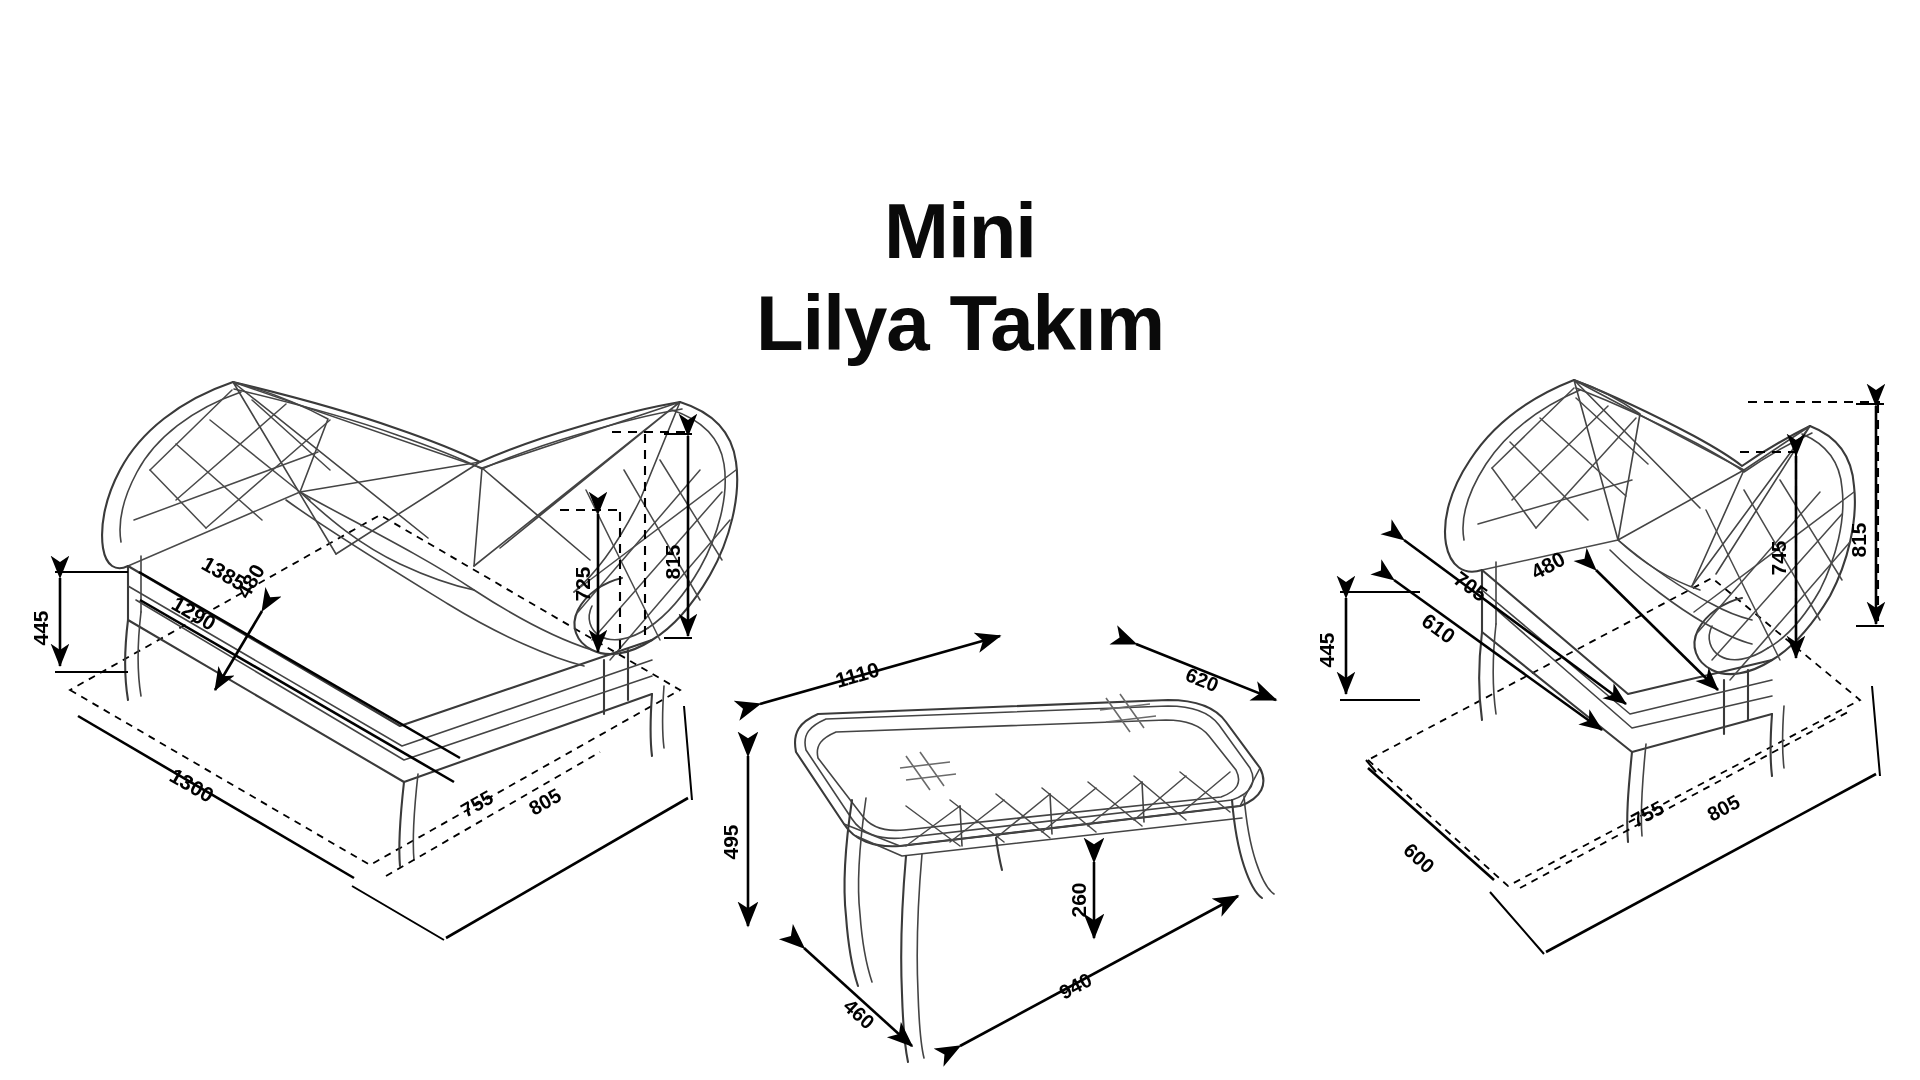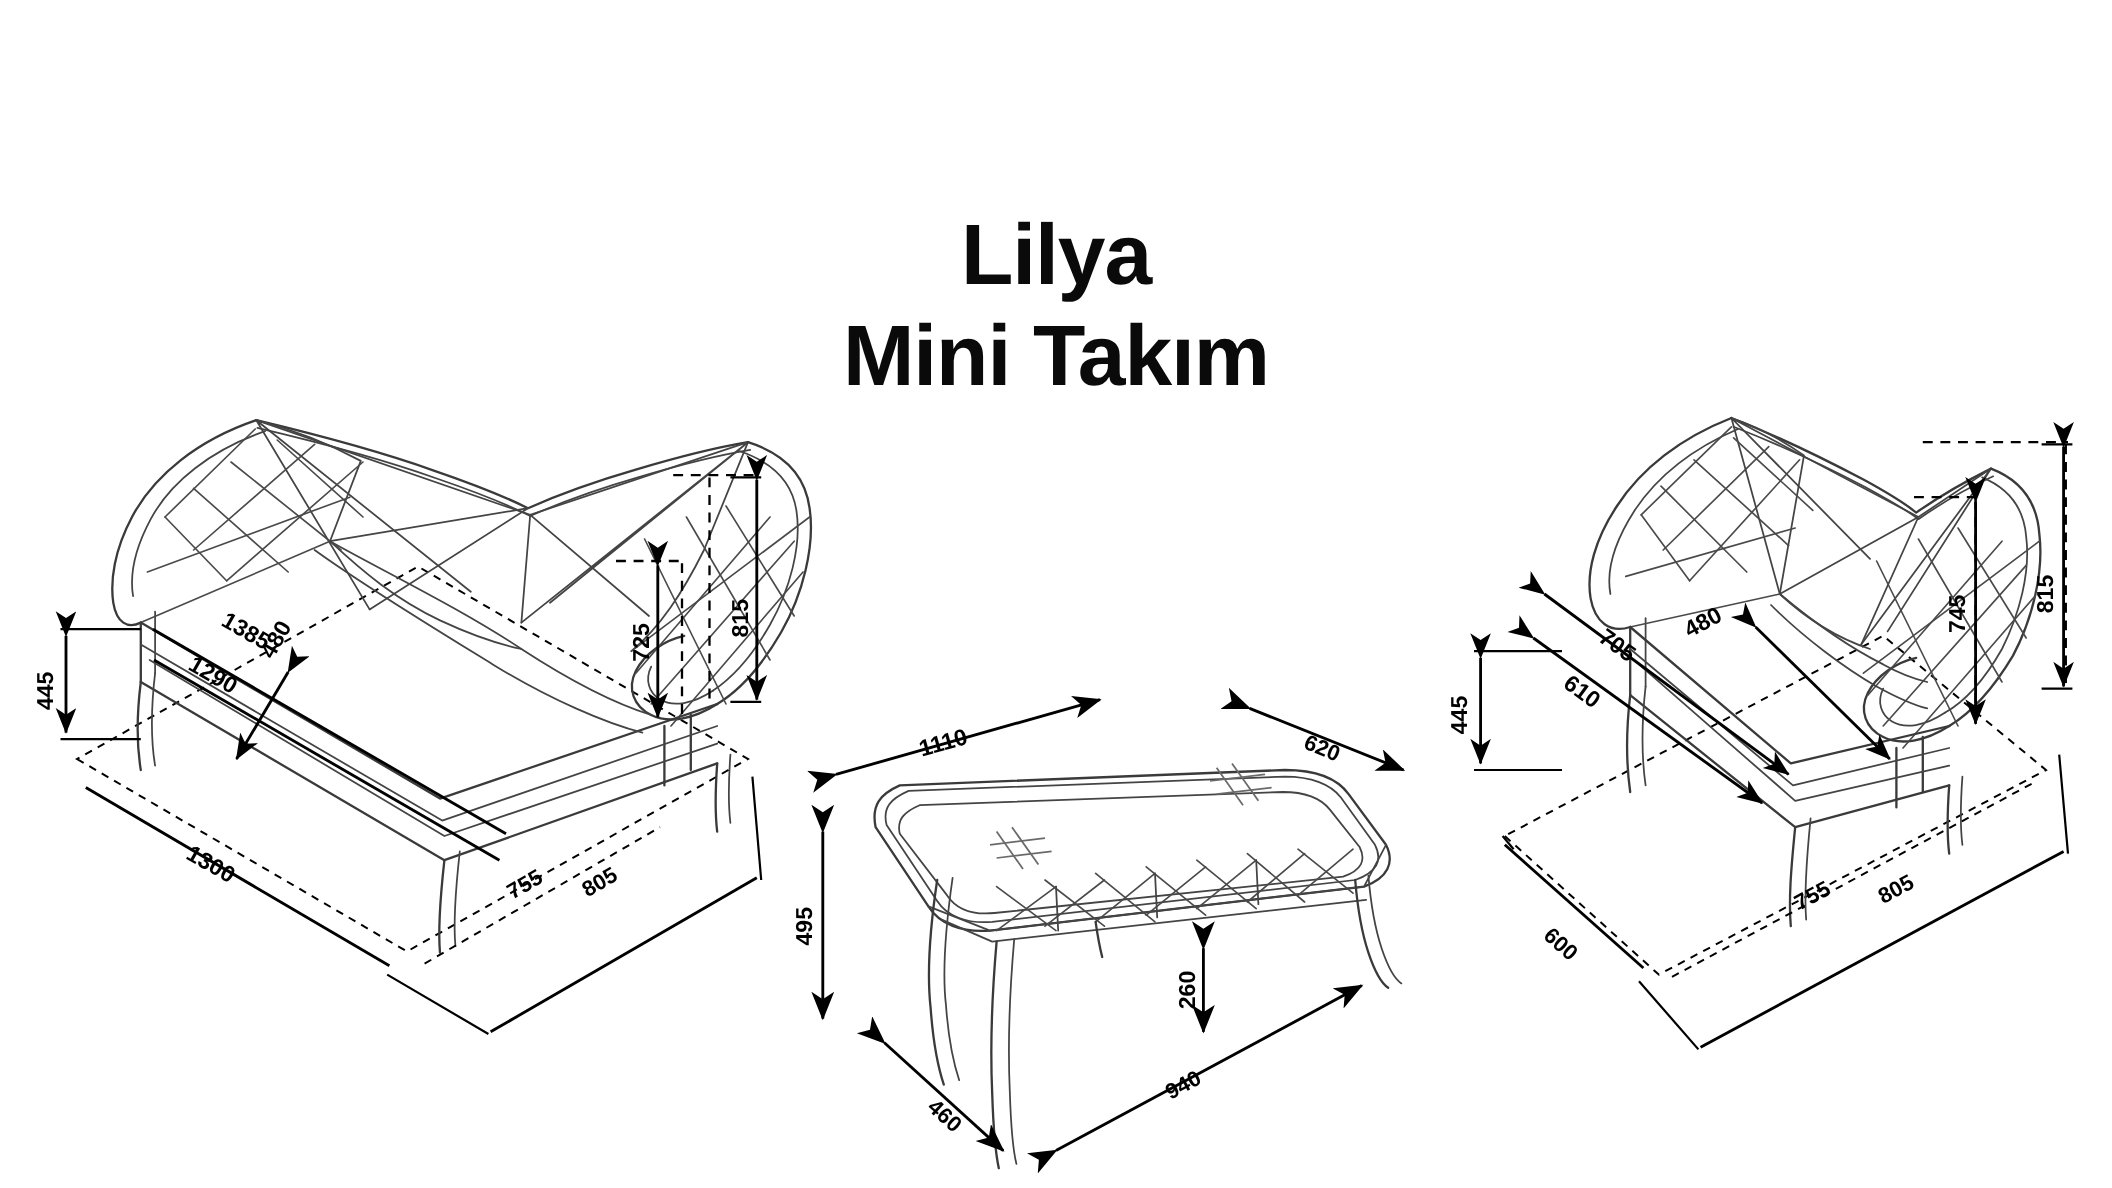--- a/index.html
+++ b/index.html
@@ -25,22 +25,22 @@
   .dashthin{fill:none;stroke:#000;stroke-width:1.8;stroke-dasharray:7 6;}
   .dimtext{font-family:"Liberation Sans",sans-serif;font-weight:bold;font-size:21px;fill:#000;}
   .dimtext.sm{font-size:20px;}
 </style>
 </head>
 <body>
 
 <div id="stage">
 
   <div id="title">
-    <span class="line">Lilya</span>
-    <span class="line">Mini Takım</span>
+    <span class="line">Mini</span>
+    <span class="line">Lilya Takım</span>
   </div>
 
   <svg viewBox="0 0 1920 1080" xmlns="http://www.w3.org/2000/svg">
     <defs>
       <marker id="ah" markerWidth="11" markerHeight="11" refX="9.4" refY="4" orient="auto">
         <path d="M0,0 L10,4 L0,8 L2.6,4 Z" fill="#000"></path>
       </marker>
       <marker id="ahs" markerWidth="10" markerHeight="10" refX="8.6" refY="3.6" orient="auto">
         <path d="M0,0 L9,3.6 L0,7.2 L2.4,3.6 Z" fill="#000"></path>
       </marker>

